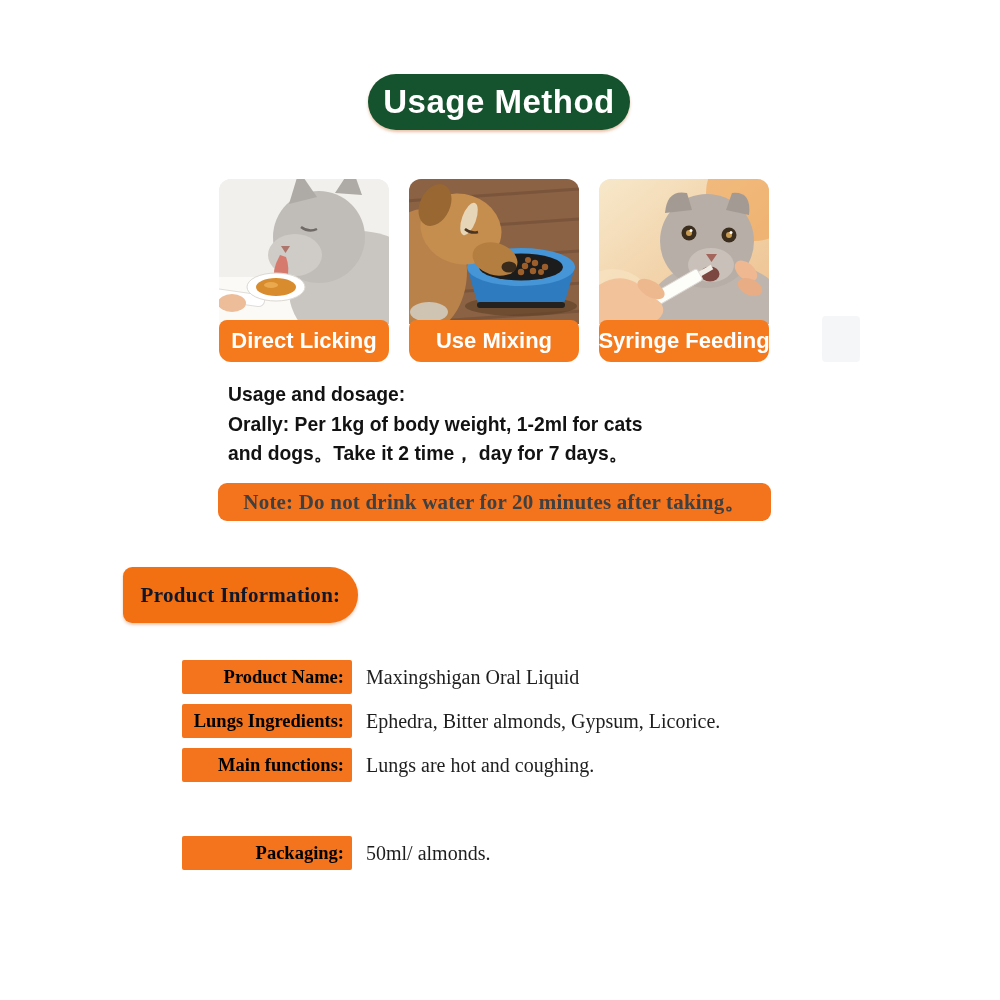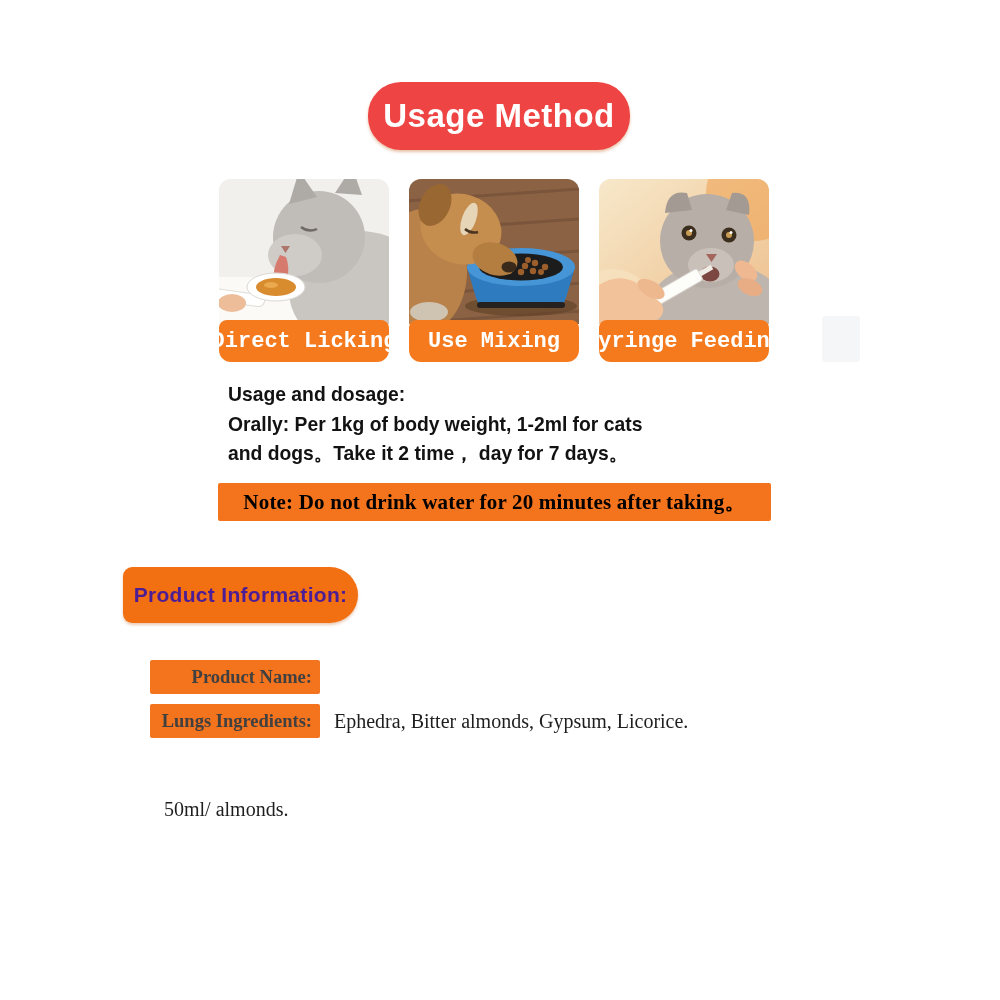--- a/index.html
+++ b/index.html
@@ -1,57 +1,57 @@
 <!DOCTYPE html>
 <html><head>
 <meta charset="utf-8">
 <style>
   html,body{margin:0;padding:0;background:#ffffff;}
   .page{position:relative;width:1000px;height:1000px;background:#ffffff;overflow:hidden;
         font-family:"Liberation Sans",sans-serif;}
 
   
-  .title-pill{position:absolute;left:368px;top:82px;width:262px;height:68px;
-      background:#ef4444;border-radius:33px;display:flex;align-items:center;justify-content:center;
+  .title-pill{position:absolute;left:368px;top:74px;width:262px;height:56px;
+      background:#14532d;border-radius:33px;display:flex;align-items:center;justify-content:center;
       box-shadow:0 2px 3px rgba(186,80,8,.35);}
   .title-pill span{color:#ffffff;font-size:33px;font-weight:bold;letter-spacing:.5px;}
 
   
   .cards{position:absolute;left:219px;top:179px;display:flex;gap:20px;}
-  .card{position:relative;width:170px;height:220px;font-family:Liberation Mono, monospace;}
+  .card{position:relative;width:170px;height:220px;}
   .photo{position:absolute;left:0;top:0;width:170px;height:145px;
       border-radius:12px 12px 0 0;overflow:hidden;background:#eee;}
   .photo svg{display:block;}
   .caption{position:absolute;left:0;top:141px;width:170px;height:42px;background:#f57a1e;
       border-radius:8px 8px 12px 12px;display:flex;align-items:center;justify-content:center;
       color:#ffffff;font-weight:bold;font-size:22px;white-space:nowrap;}
 
   
   .dosage{position:absolute;left:228px;top:379px;color:#121212;font-size:21px;font-weight:bold;
       line-height:29.5px;transform:scaleX(.92);transform-origin:left top;white-space:nowrap;}
 
   
   .note-bar{position:absolute;left:218px;top:483px;width:553px;height:38px;background:#f4731d;
-      border-radius:2px;display:flex;align-items:center;justify-content:center;
-      font-family:"Liberation Serif",serif;font-weight:bold;font-size:21px;color:#000000;
+      border-radius:9px;display:flex;align-items:center;justify-content:center;
+      font-family:"Liberation Serif",serif;font-weight:bold;font-size:21px;color:#404040;
       letter-spacing:.2px;white-space:nowrap;}
 
   
   .info-badge{position:absolute;left:123px;top:567px;width:235px;height:56px;background:#f26f12;
       border-radius:10px 30px 30px 10px;display:flex;align-items:center;justify-content:center;
-      font-family:Liberation Sans, sans-serif;font-weight:bold;font-size:21px;color:#4c1d95;
+      font-family:Liberation Serif, serif;font-weight:bold;font-size:21px;color:#0f172a;
       box-shadow:0 2px 3px rgba(186,80,8,.3);letter-spacing:.3px;}
 
   
   .info-table{position:absolute;left:150px;top:660px;}
   .info-row{display:flex;align-items:center;height:34px;margin-bottom:10px;}
-  .info-label{width:170px;height:34px;background:#f4731d;border-radius:2px;color:#404040;
+  .info-label{width:170px;height:34px;background:#f4731d;border-radius:2px;color:#000000;
       font-family:"Liberation Serif",serif;font-weight:bold;font-size:18.5px;
       display:flex;align-items:center;justify-content:flex-end;
-      padding-right:8px;box-sizing:border-box;white-space:nowrap;}
+      padding-right:8px;box-sizing:border-box;white-space:nowrap;margin-left:32px;}
   .info-value{margin-left:14px;font-family:"Liberation Serif",serif;font-size:20px;color:#1e1e1e;
       white-space:nowrap;}
 
   .watermark{position:absolute;left:822px;top:316px;width:38px;height:46px;
       background:#eceef0;border-radius:4px;opacity:.55;}
 </style>
 </head>
 <body>
 
 <div class="page">
@@ -176,26 +176,32 @@
     <span>Note: Do not drink water for 20 minutes after taking。</span>
   </div>
 
   <div class="info-badge">
     <span>Product Information:</span>
   </div>
 
   <div class="info-table">
     <div class="info-row">
       <div class="info-label">Product Name:</div>
+      <div class="info-value">Maxingshigan Oral Liquid</div>
     </div>
     <div class="info-row">
       <div class="info-label">Lungs Ingredients:</div>
       <div class="info-value">Ephedra, Bitter almonds, Gypsum, Licorice.</div>
     </div>
     <div class="info-row">
-    </div>
-    <div class="info-row">
+      <div class="info-label">Main functions:</div>
+      <div class="info-value">Lungs are hot and coughing.</div>
+    </div>
+    <div class="info-row">
+    </div>
+    <div class="info-row">
+      <div class="info-label">Packaging:</div>
       <div class="info-value">50ml/ almonds.</div>
     </div>
   </div>
 
   <div class="watermark"></div>
 </div>
 
 </body></html>

